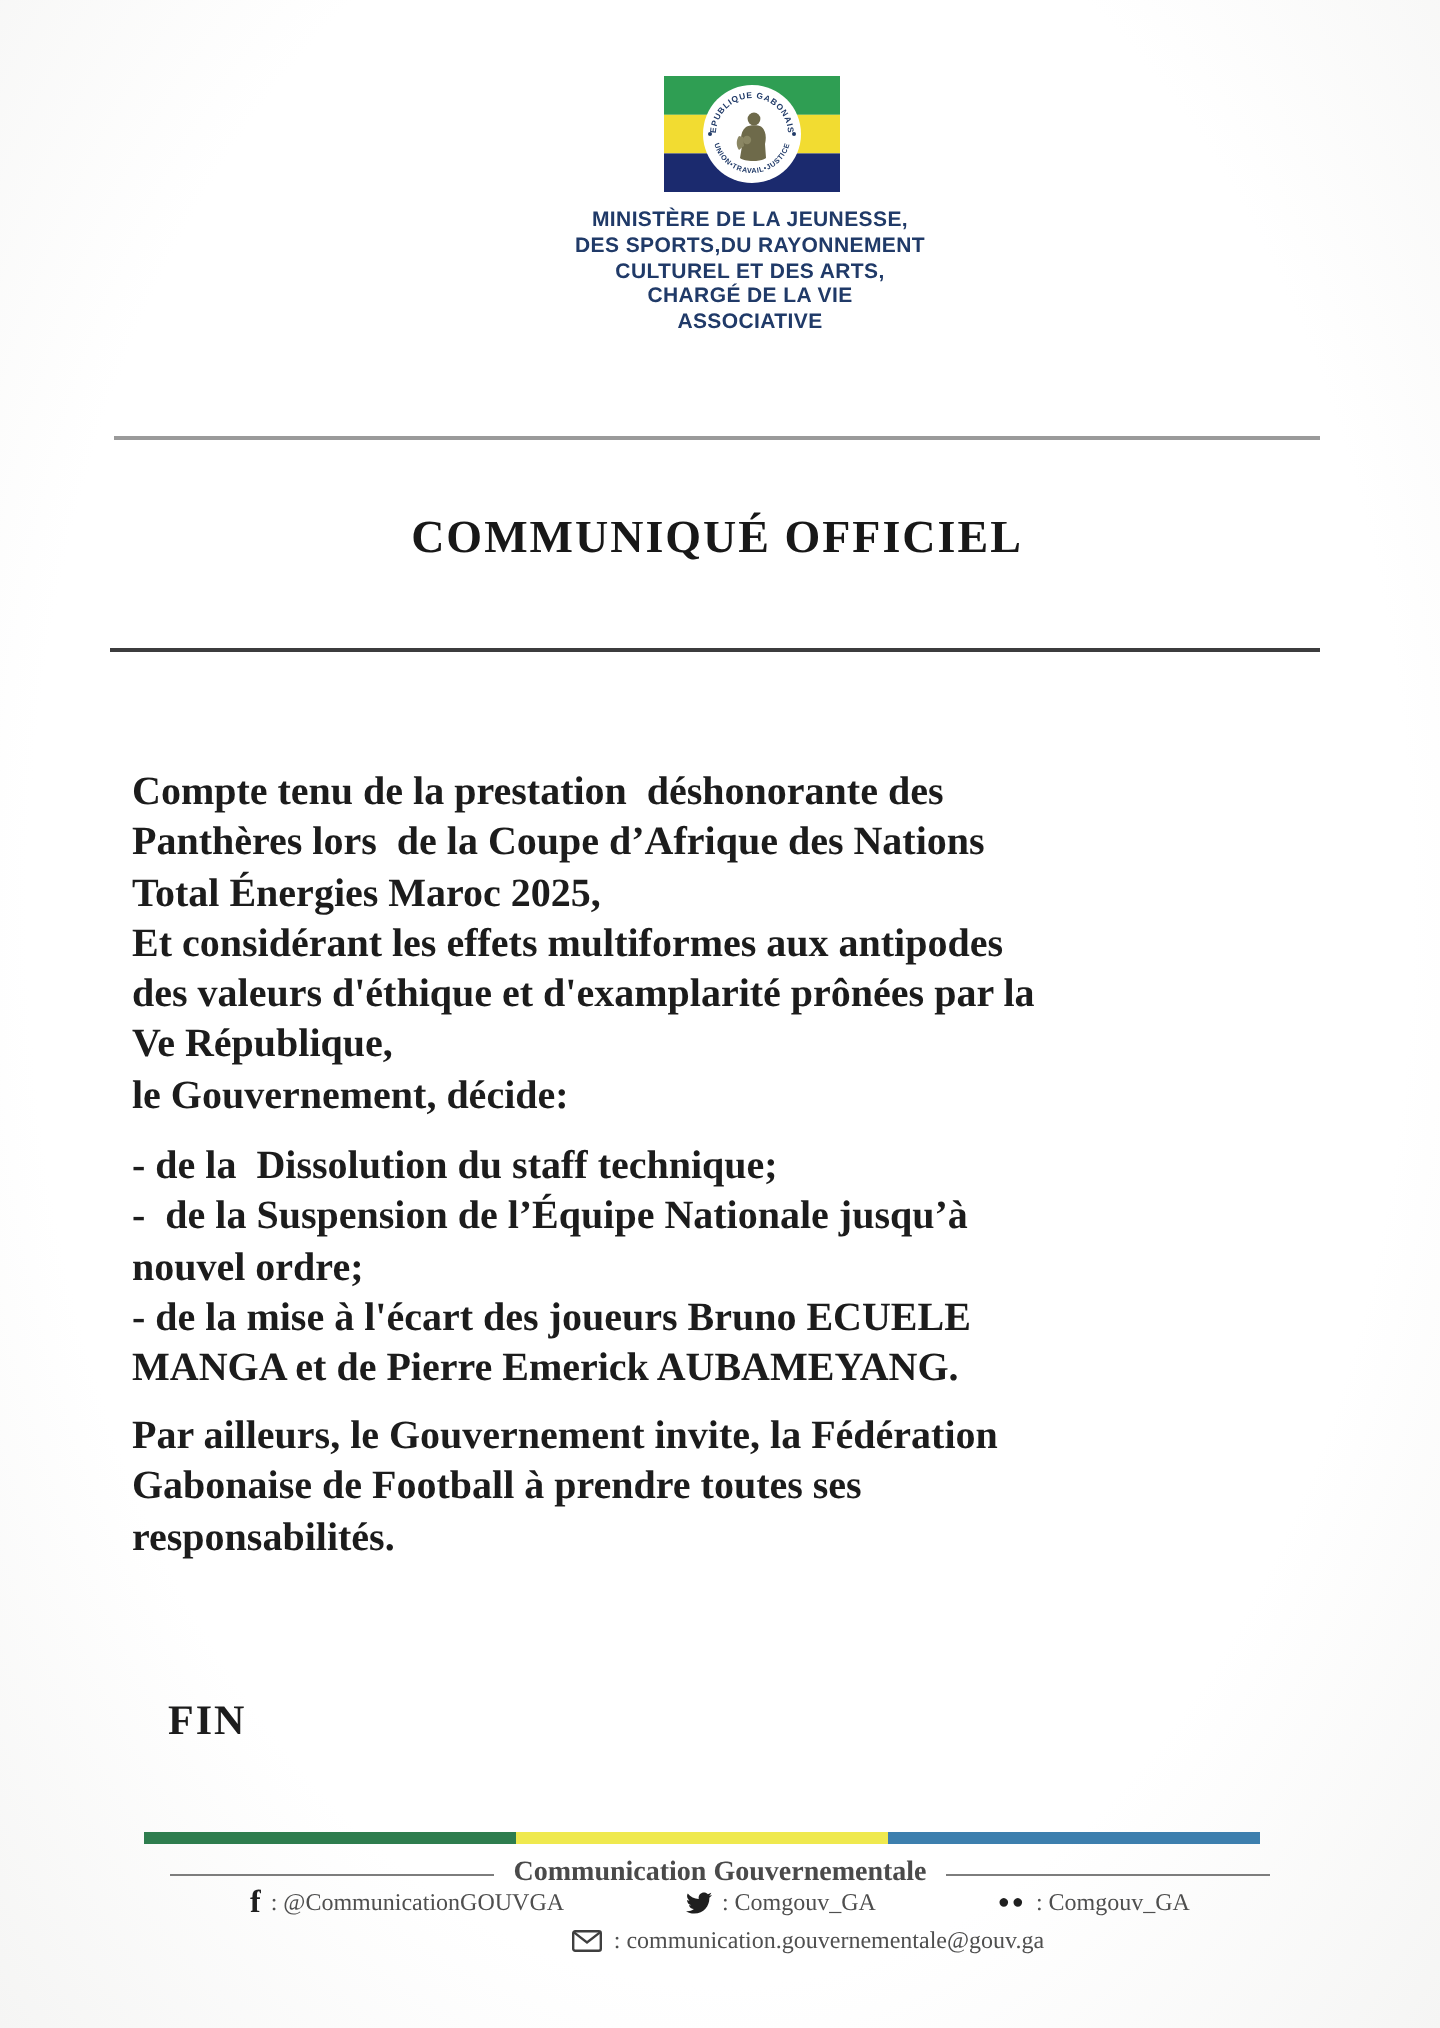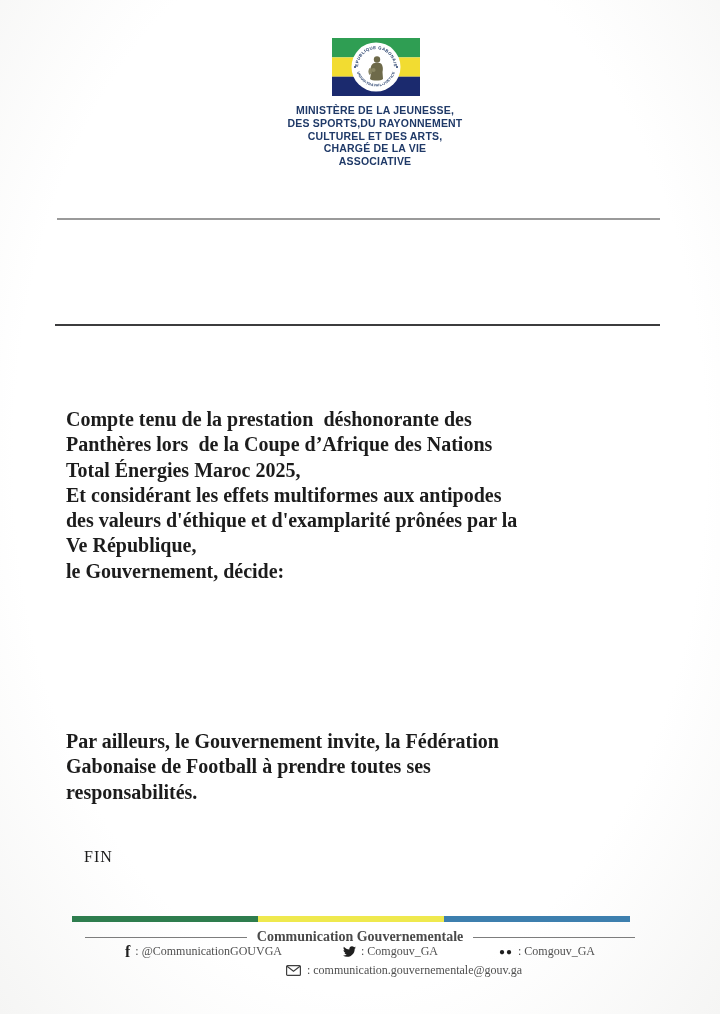--- a/index.html
+++ b/index.html
@@ -35,29 +35,28 @@
     text-align:center;
     font-weight:700;font-size:23px;letter-spacing:1px;
     color:#181818;
   }
   
   .bodytext{
     position:absolute;left:66px;width:560px;
     font-weight:700;font-size:20px;line-height:25.3px;
     color:#1c1c1c;
     white-space:pre-wrap;
-    margin-top:23px;
   }
   .p1{top:384px;}
   .list{top:571px;}
   .p2{top:706px;}
   .dateline{top:792px;font-size:21px;}
   .fin{
     position:absolute;top:848px;left:84px;
-    font-weight:400;font-size:16px;letter-spacing:1px;color:#1c1c1c;
+    font-weight:700;font-size:21px;letter-spacing:1px;color:#1c1c1c;
   }
   
   .tricolor{
     position:absolute;top:916px;left:72px;width:558px;height:6px;
     display:flex;
   }
   .tricolor .seg{flex:1;height:6px;}
   .commgov{
     position:absolute;top:929px;left:85px;width:550px;
     display:flex;align-items:center;
@@ -117,29 +116,35 @@
     </svg>
   </div>
 
   <div class="ministry">MINISTÈRE DE LA JEUNESSE,
 DES SPORTS,DU RAYONNEMENT
 CULTUREL ET DES ARTS,
 CHARGÉ DE LA VIE
 ASSOCIATIVE</div>
 
   <div class="rule rule-top"></div>
+  <div class="doc-title">COMMUNIQUÉ OFFICIEL</div>
   <div class="rule rule-bottom"></div>
 
   <div class="bodytext p1">Compte tenu de la prestation  déshonorante des
 Panthères lors  de la Coupe d’Afrique des Nations
 Total Énergies Maroc 2025,
 Et considérant les effets multiformes aux antipodes
 des valeurs d'éthique et d'examplarité prônées par la
 Ve République,
 le Gouvernement, décide:</div>
+  <div class="bodytext list">- de la  Dissolution du staff technique;
+-  de la Suspension de l’Équipe Nationale jusqu’à
+nouvel ordre;
+- de la mise à l'écart des joueurs Bruno ECUELE
+MANGA et de Pierre Emerick AUBAMEYANG.</div>
   <div class="bodytext p2">Par ailleurs, le Gouvernement invite, la Fédération
 Gabonaise de Football à prendre toutes ses
 responsabilités.</div>
   <div class="fin">FIN</div>
 
   <div class="tricolor">
     <div class="seg" style="background: rgb(46, 125, 78);"></div>
     <div class="seg" style="background: rgb(239, 233, 78);"></div>
     <div class="seg" style="background: rgb(61, 127, 174);"></div>
   </div>

